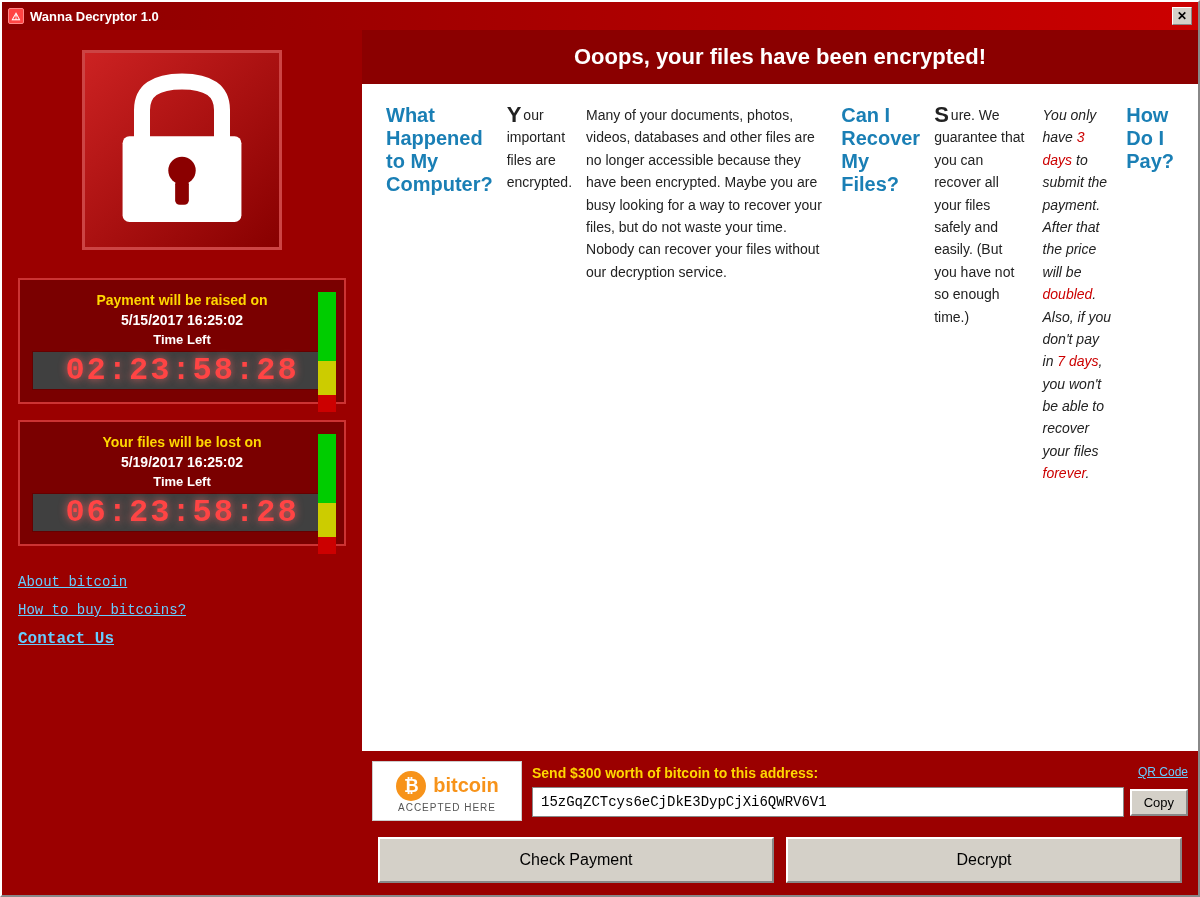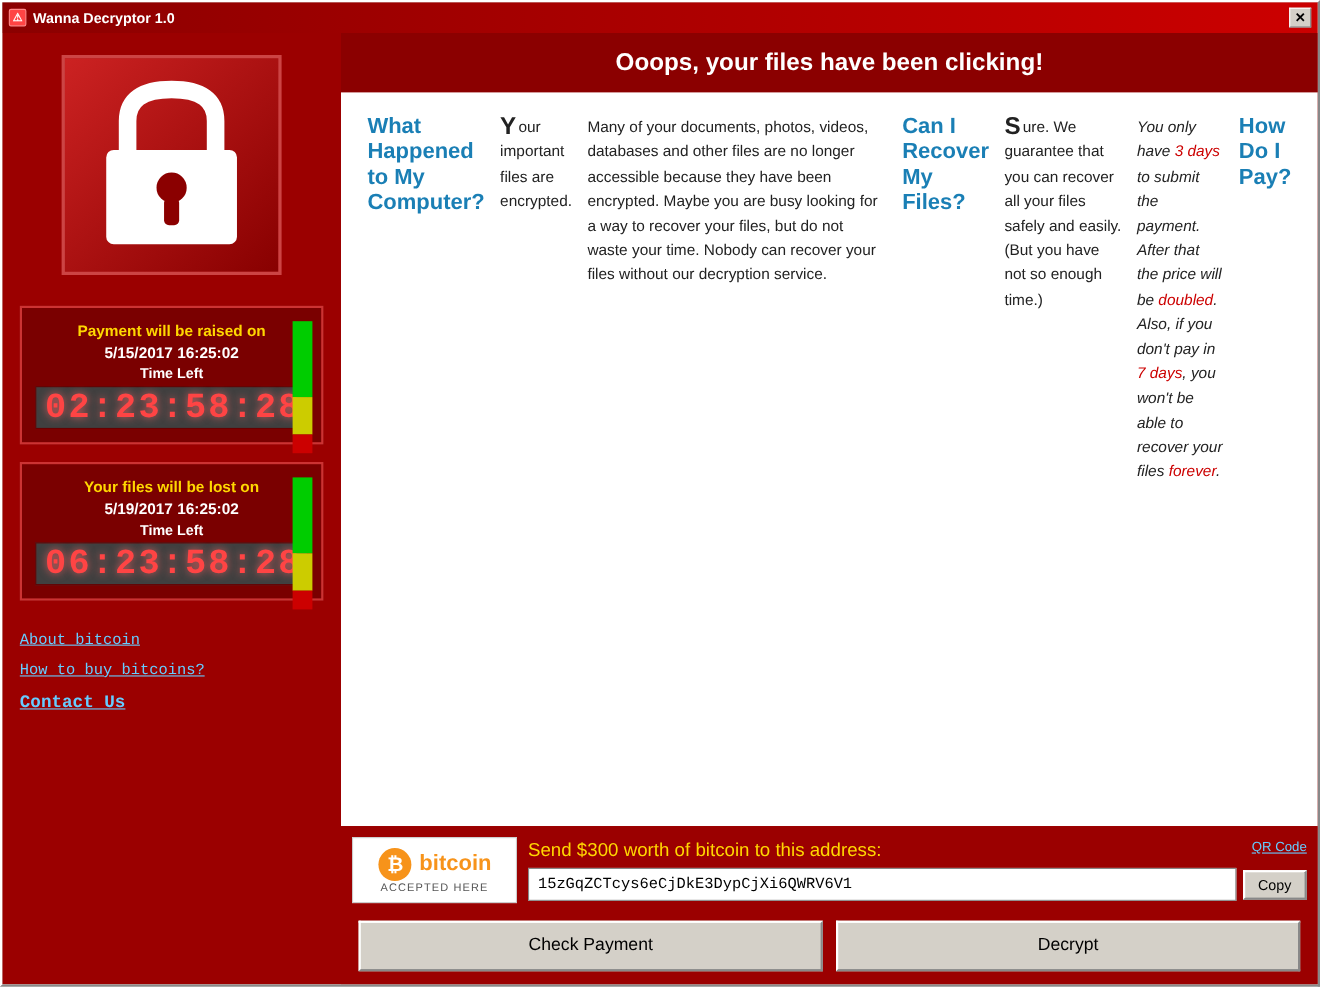--- a/index.html
+++ b/index.html
@@ -66,21 +66,21 @@
       cursor: pointer;
       color: #000;
     }
     .main-content {
       display: flex;
       flex: 1;
       overflow: hidden;
     }
     
     .left-panel {
-      width: 308px;
+      width: 360px;
       background: #9b0000;
       display: flex;
       flex-direction: column;
       flex-shrink: 0;
     }
     .lock-image {
       margin: 20px auto;
       width: 200px;
       height: 200px;
       background: linear-gradient(135deg, #cc2222, #880000);
@@ -261,22 +261,22 @@
       letter-spacing: 1px;
     }
     .payment-info {
       flex: 1;
       display: flex;
       flex-direction: column;
       gap: 6px;
     }
     .payment-label {
       color: #ffd700;
-      font-weight: normal;
-      font-size: 17px;
+      font-weight: bold;
+      font-size: 14px;
     }
     .address-row {
       display: flex;
       gap: 6px;
       align-items: center;
     }
     .address-input {
       flex: 1;
       background: white;
       border: 1px solid #888;
@@ -379,21 +379,21 @@
 
       <div class="links-section">
         <span class="link-item">About bitcoin</span>
         <span class="link-item">How to buy bitcoins?</span>
         <span class="contact-link">Contact Us</span>
       </div>
     </div>
 
     <div class="right-panel">
 
-      <div class="header-banner">Ooops, your files have been clicking!</div>
+      <div class="header-banner">Ooops, your files have been encrypted!</div>
 
       <div class="content-area">
 
         <h2>What Happened to My Computer?</h2>
         <p>
           <span class="first-letter-big">Y</span>
           <span>our important files are encrypted.</span>
         </p>
         <p>Many of your documents, photos, videos, databases and other files are no longer accessible because they have been encrypted. Maybe you are busy looking for a way to recover your files, but do not waste your time. Nobody can recover your files without our decryption service.</p>
 

